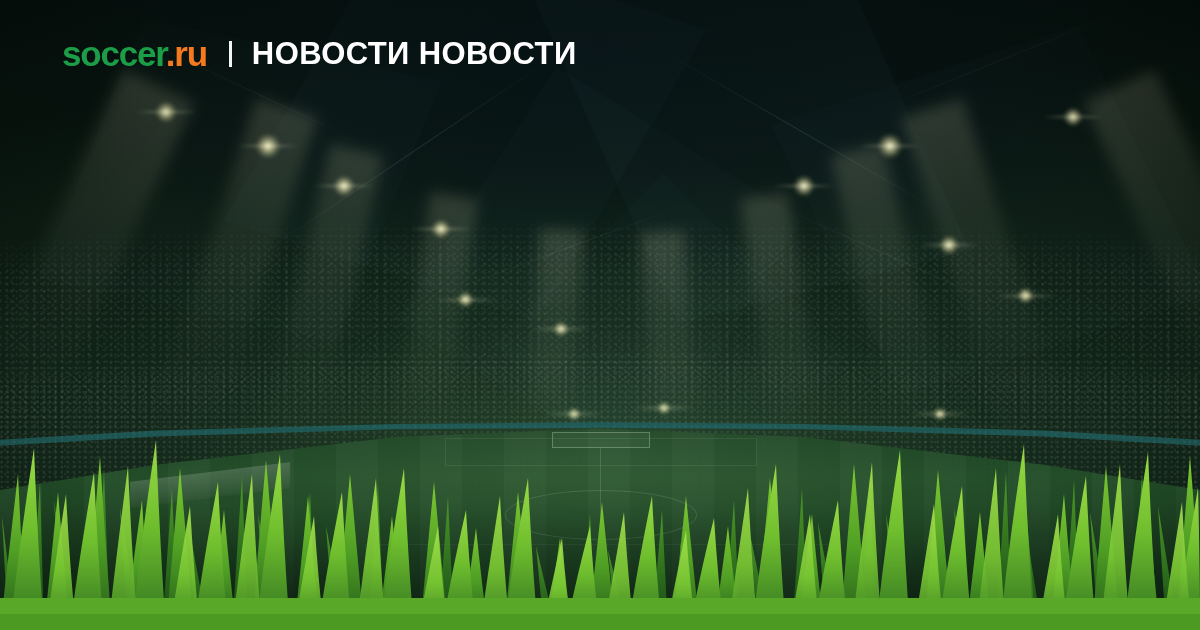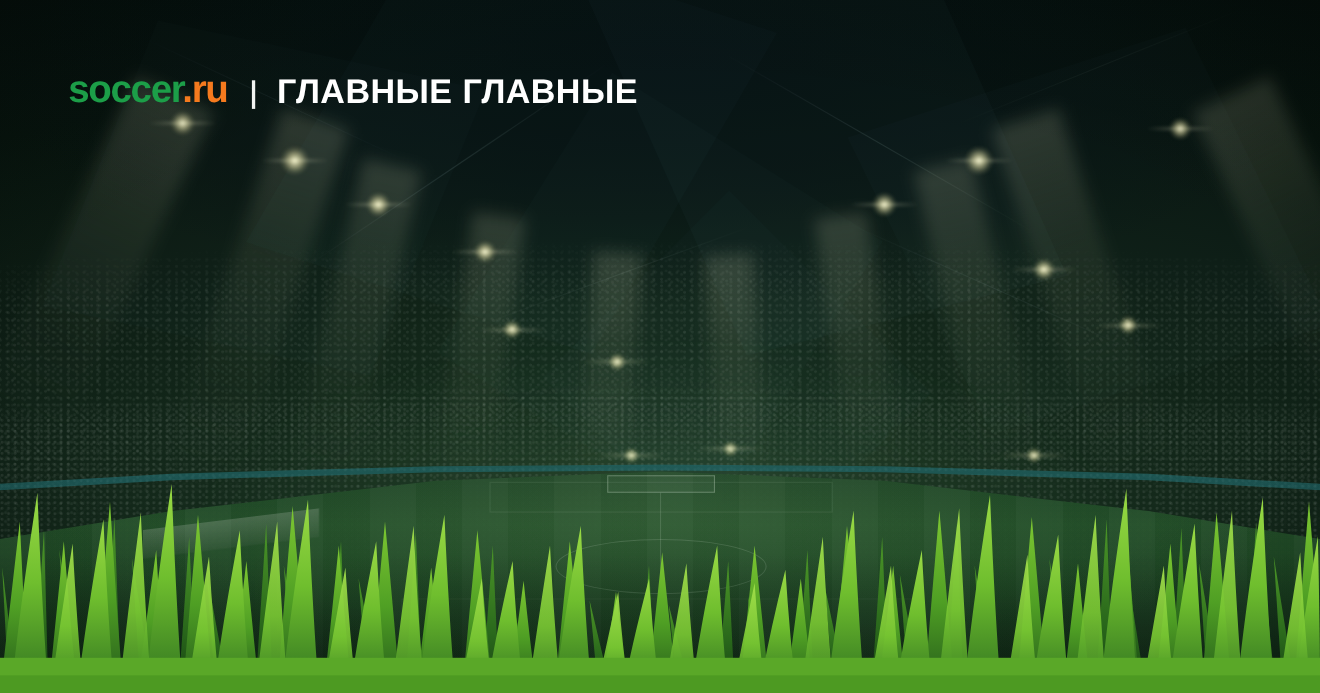--- a/index.html
+++ b/index.html
@@ -172,22 +172,22 @@
     background:
       radial-gradient(125% 105% at 50% 52%, rgba(0,0,0,0) 38%, rgba(2,8,6,.40) 74%, rgba(1,6,4,.80) 100%);
   }
 
   
   .grass { position:absolute; left:0; right:0; bottom:0; height:200px; }
   .grass svg { display:block; width:100%; height:100%; }
 
   
   .header {
-    position: absolute; left: 62px; top: 64px;
-    display: flex; align-items: flex-end; gap: 0;
+    position: absolute; left: 62px; top: 36px;
+    display: flex; align-items: center; gap: 0;
     z-index: 6;
   }
   .logo {
     font-size: 35px;
     font-weight: 700;
     letter-spacing: -1.2px;
     line-height: 1;
     white-space: nowrap;
   }
   .logo .word { color: #1c9e48; }
@@ -435,17 +435,17 @@
       <rect x="0" y="168" width="1200" height="32" fill="#5aa828"></rect>
       <rect x="0" y="184" width="1200" height="16" fill="#4d9a22"></rect>
     </svg>
   </div>
 
   <div class="header">
     <div class="logo">
       <span class="word">soccer</span><span class="tld">.ru</span>
     </div>
     <div class="sep"></div>
-    <div class="kicker">ГЛАВНЫЕ ГЛАВНЫЕ</div>
+    <div class="kicker">НОВОСТИ НОВОСТИ</div>
   </div>
 
 
 </div>
 
 </body></html>

